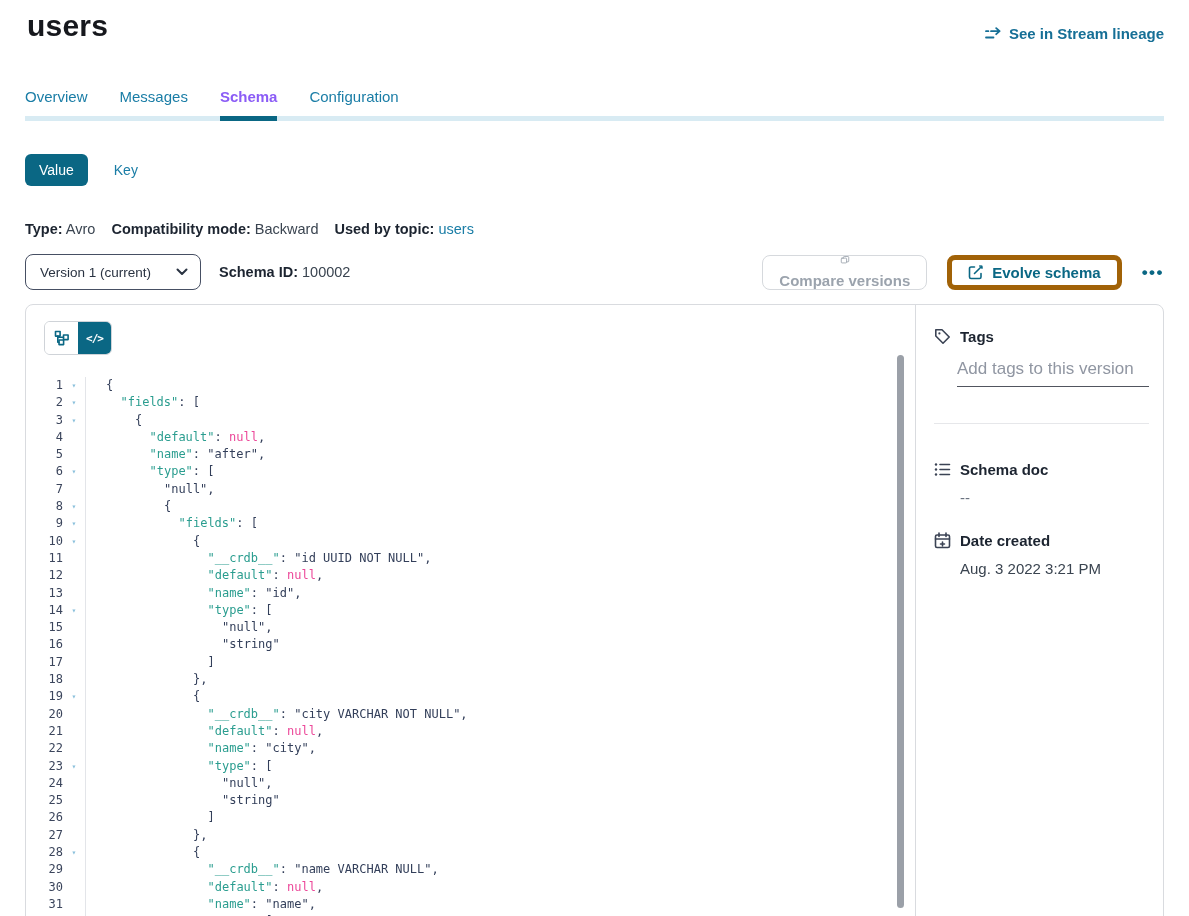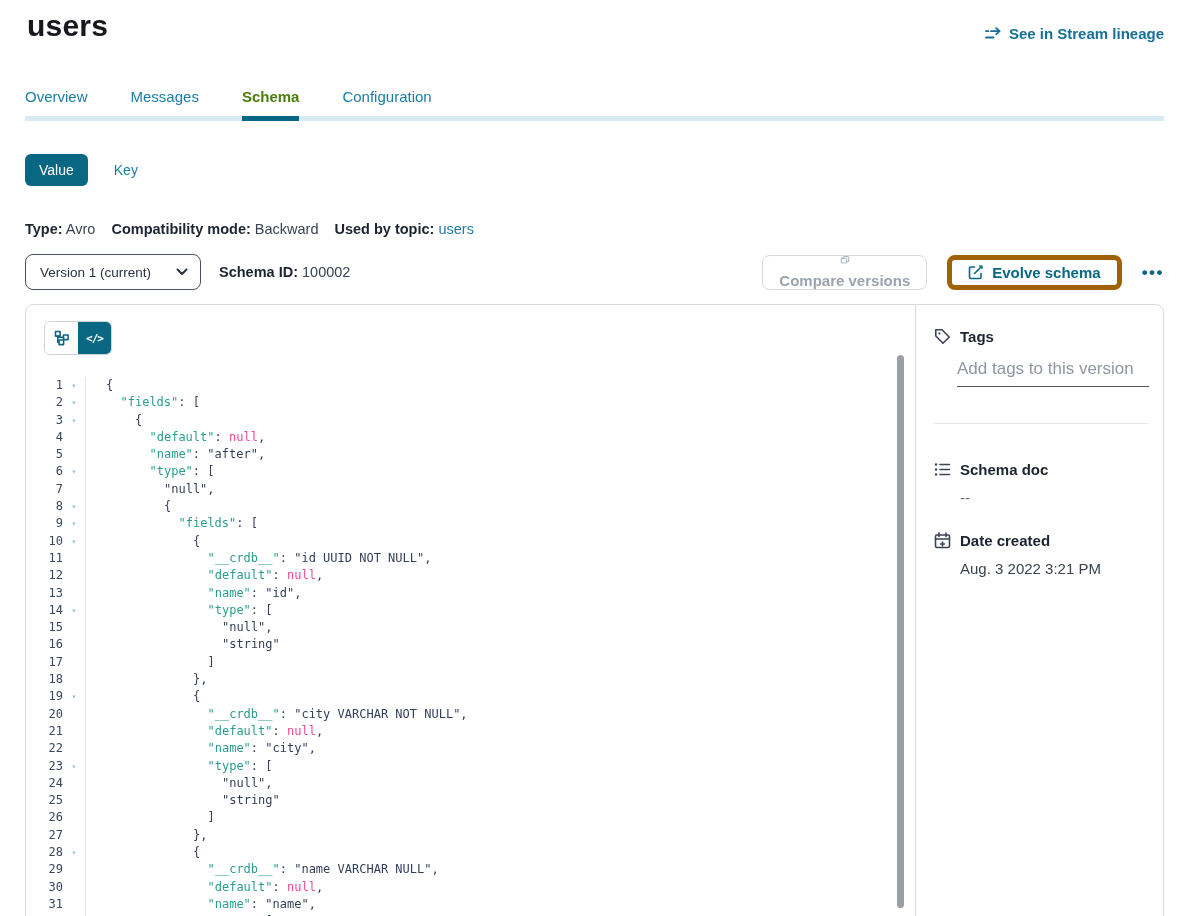--- a/index.html
+++ b/index.html
@@ -7,24 +7,24 @@
               font-family:"Liberation Sans", sans-serif; color:#1c2430; }
 
   .page { position:relative; width:1189px; height:916px; }
 
   
   .page-title { margin:9px 0 0 27px; font-size:30px; font-weight:700; color:#16181d; letter-spacing:.2px; }
   .lineage-link { position:absolute; top:16px; right:25px; display:flex; align-items:center; gap:7px;
                   color:#166f96; font-size:15px; font-weight:700; cursor:pointer; }
 
   
-  .tabbar { position:relative; margin:45px 25px 0; display:flex; gap:43px; }
+  .tabbar { position:relative; margin:45px 25px 0; display:flex; gap:32px; }
   .tabbar::after { content:''; position:absolute; left:0; right:0; bottom:0; height:5px; background:#d8ebf3; }
   .tab { position:relative; padding-bottom:16px; font-size:15px; color:#1a7da6; cursor:pointer; }
-  .tab.active { color:#4d7c0f; font-weight:600; }
+  .tab.active { color:#8b5cf6; font-weight:600; }
   .tab.active::after { content:''; position:absolute; left:0; right:0; bottom:0; height:5px; background:#0a6784; z-index:1; }
 
   
   .vk-row { margin:33px 25px 0; display:flex; align-items:center; }
   .vk-value { min-width:56px; height:32px; padding:0 14px; background:#0a6784; color:#fff; border:none;
               border-radius:6px; font-size:14px; font-family:inherit; cursor:pointer; }
   .vk-key { margin-left:26px; color:#1a7da6; font-size:14px; cursor:pointer; }
 
   
   .meta-row { margin:35px 25px 0; font-size:14.5px; display:flex; gap:16px; color:#3a4450; }

